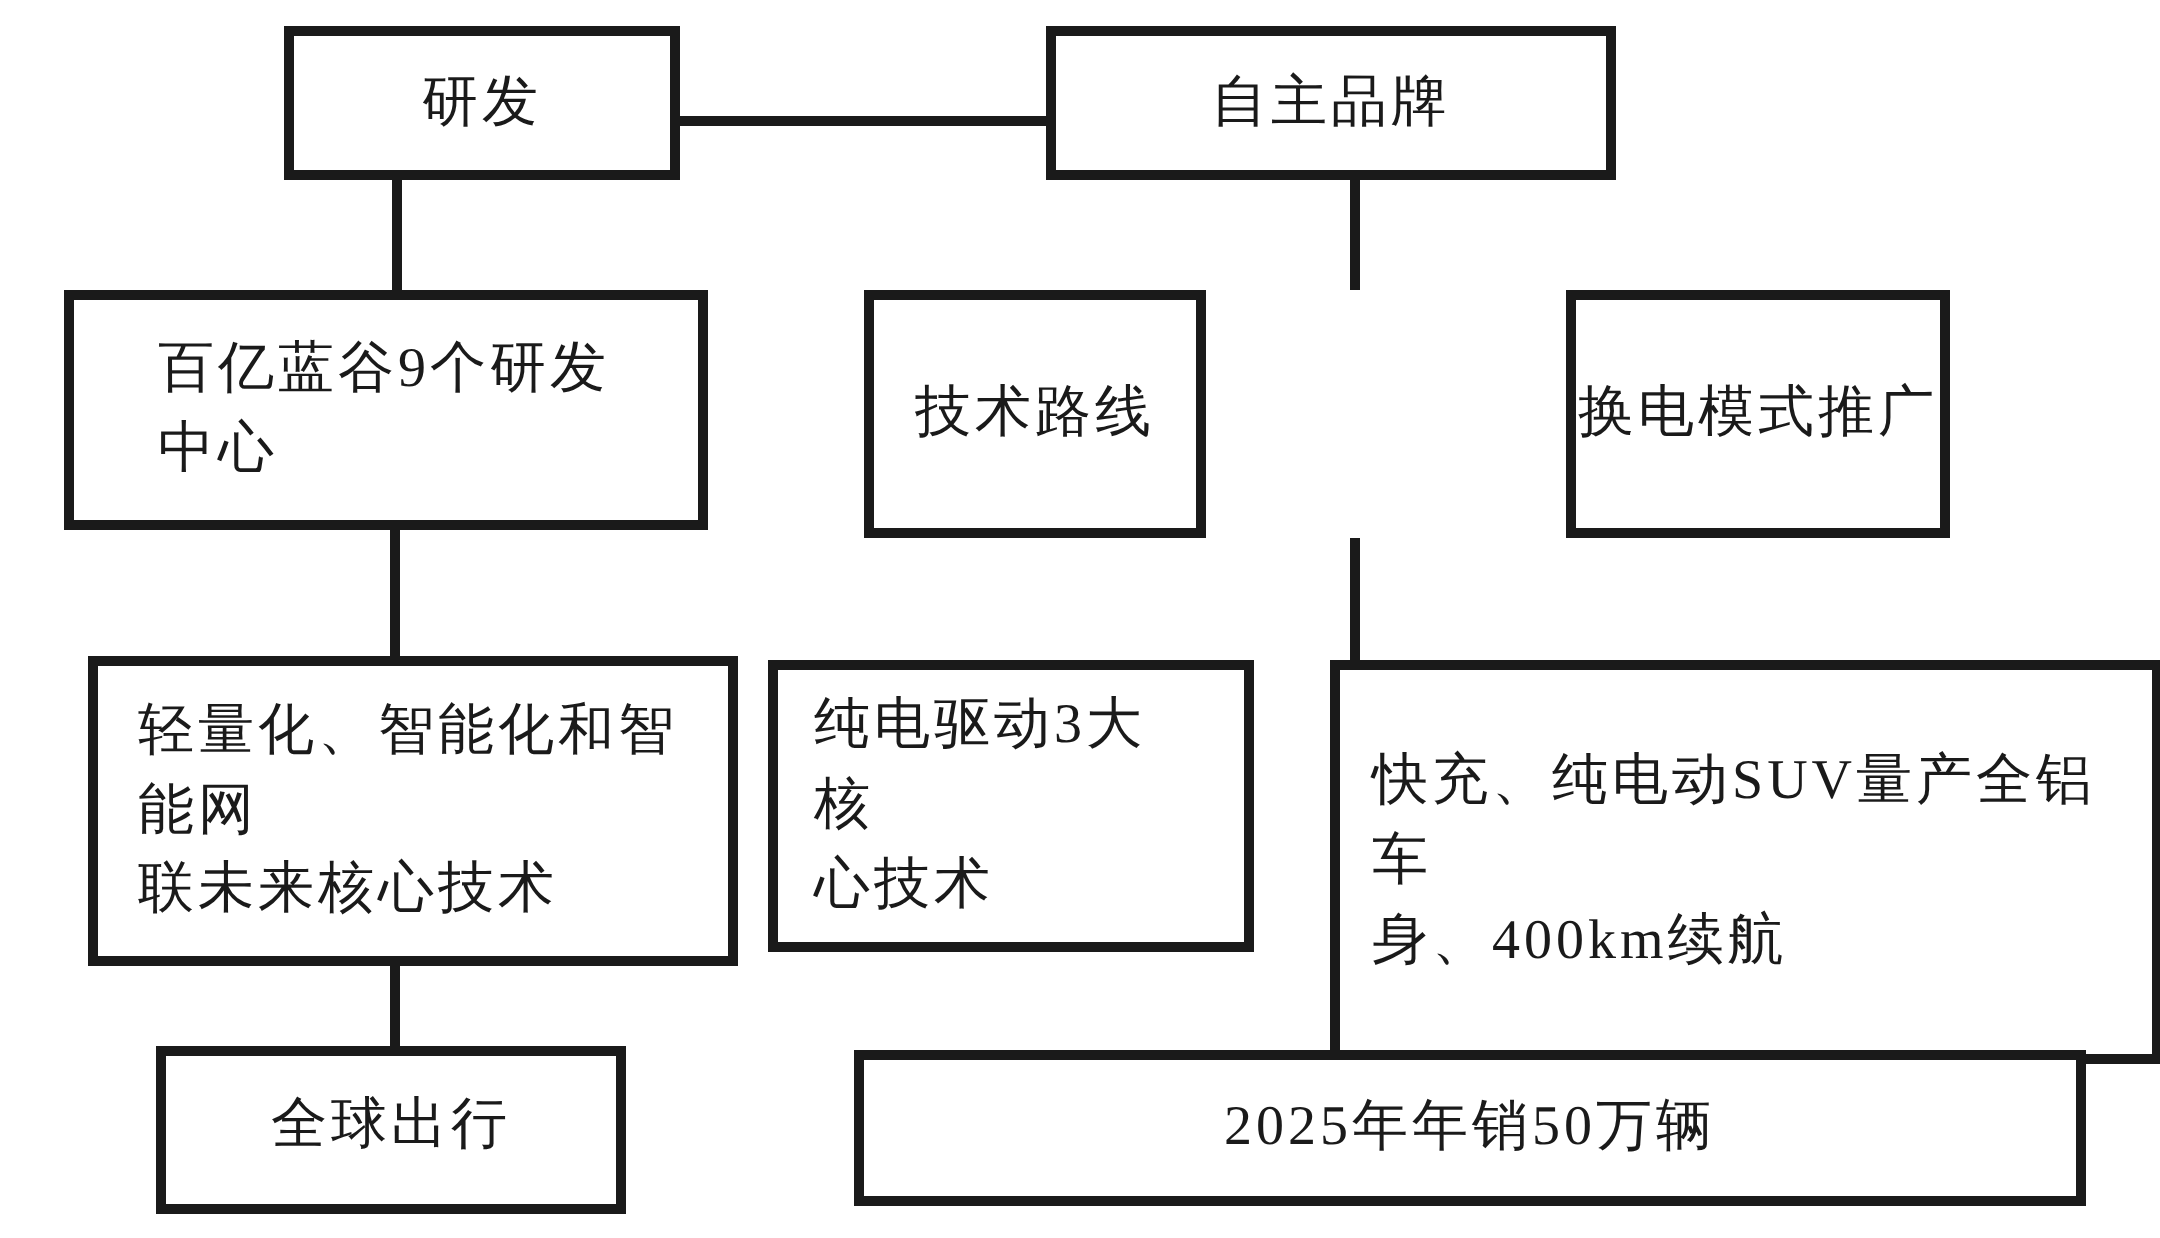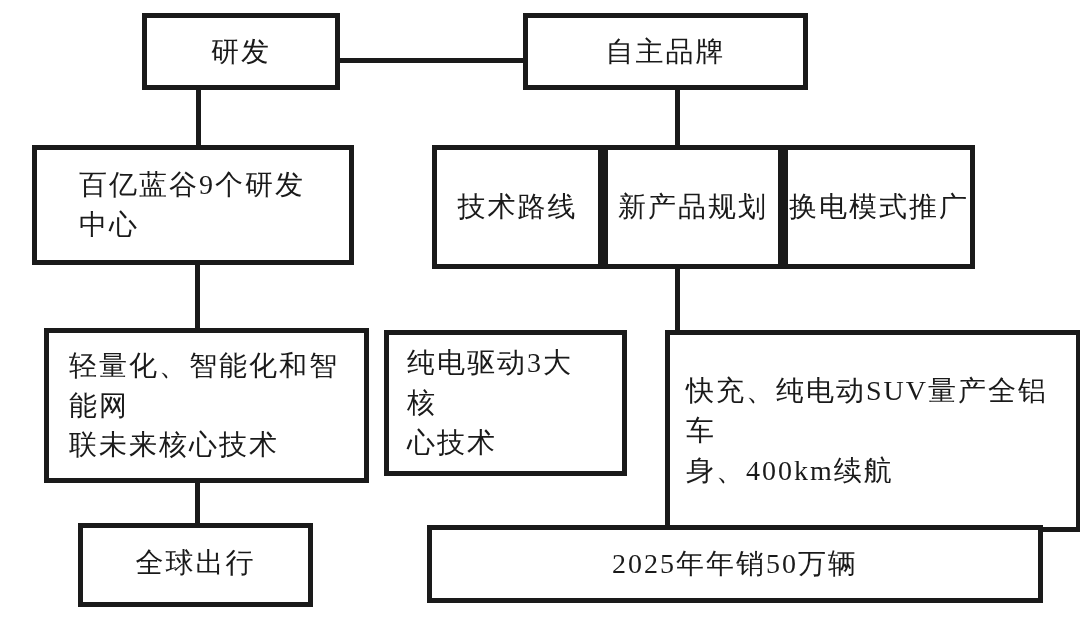--- a/index.html
+++ b/index.html
@@ -76,23 +76,20 @@
 
   <div class="box left" id="node-lanvalley">
     <span>百亿蓝谷9个研发
 中心</span>
   </div>
 
   <div class="box center" id="node-techroute">
     <span>技术路线</span>
   </div>
 
-  <div class="box center" id="node-newproduct">
-    <span>新产品规划</span>
-  </div>
 
   <div class="box center" id="node-batteryswap">
     <span>换电模式推广</span>
   </div>
 
   <div class="box left" id="node-lightweight">
     <span>轻量化、智能化和智能网
 联未来核心技术</span>
   </div>
 

